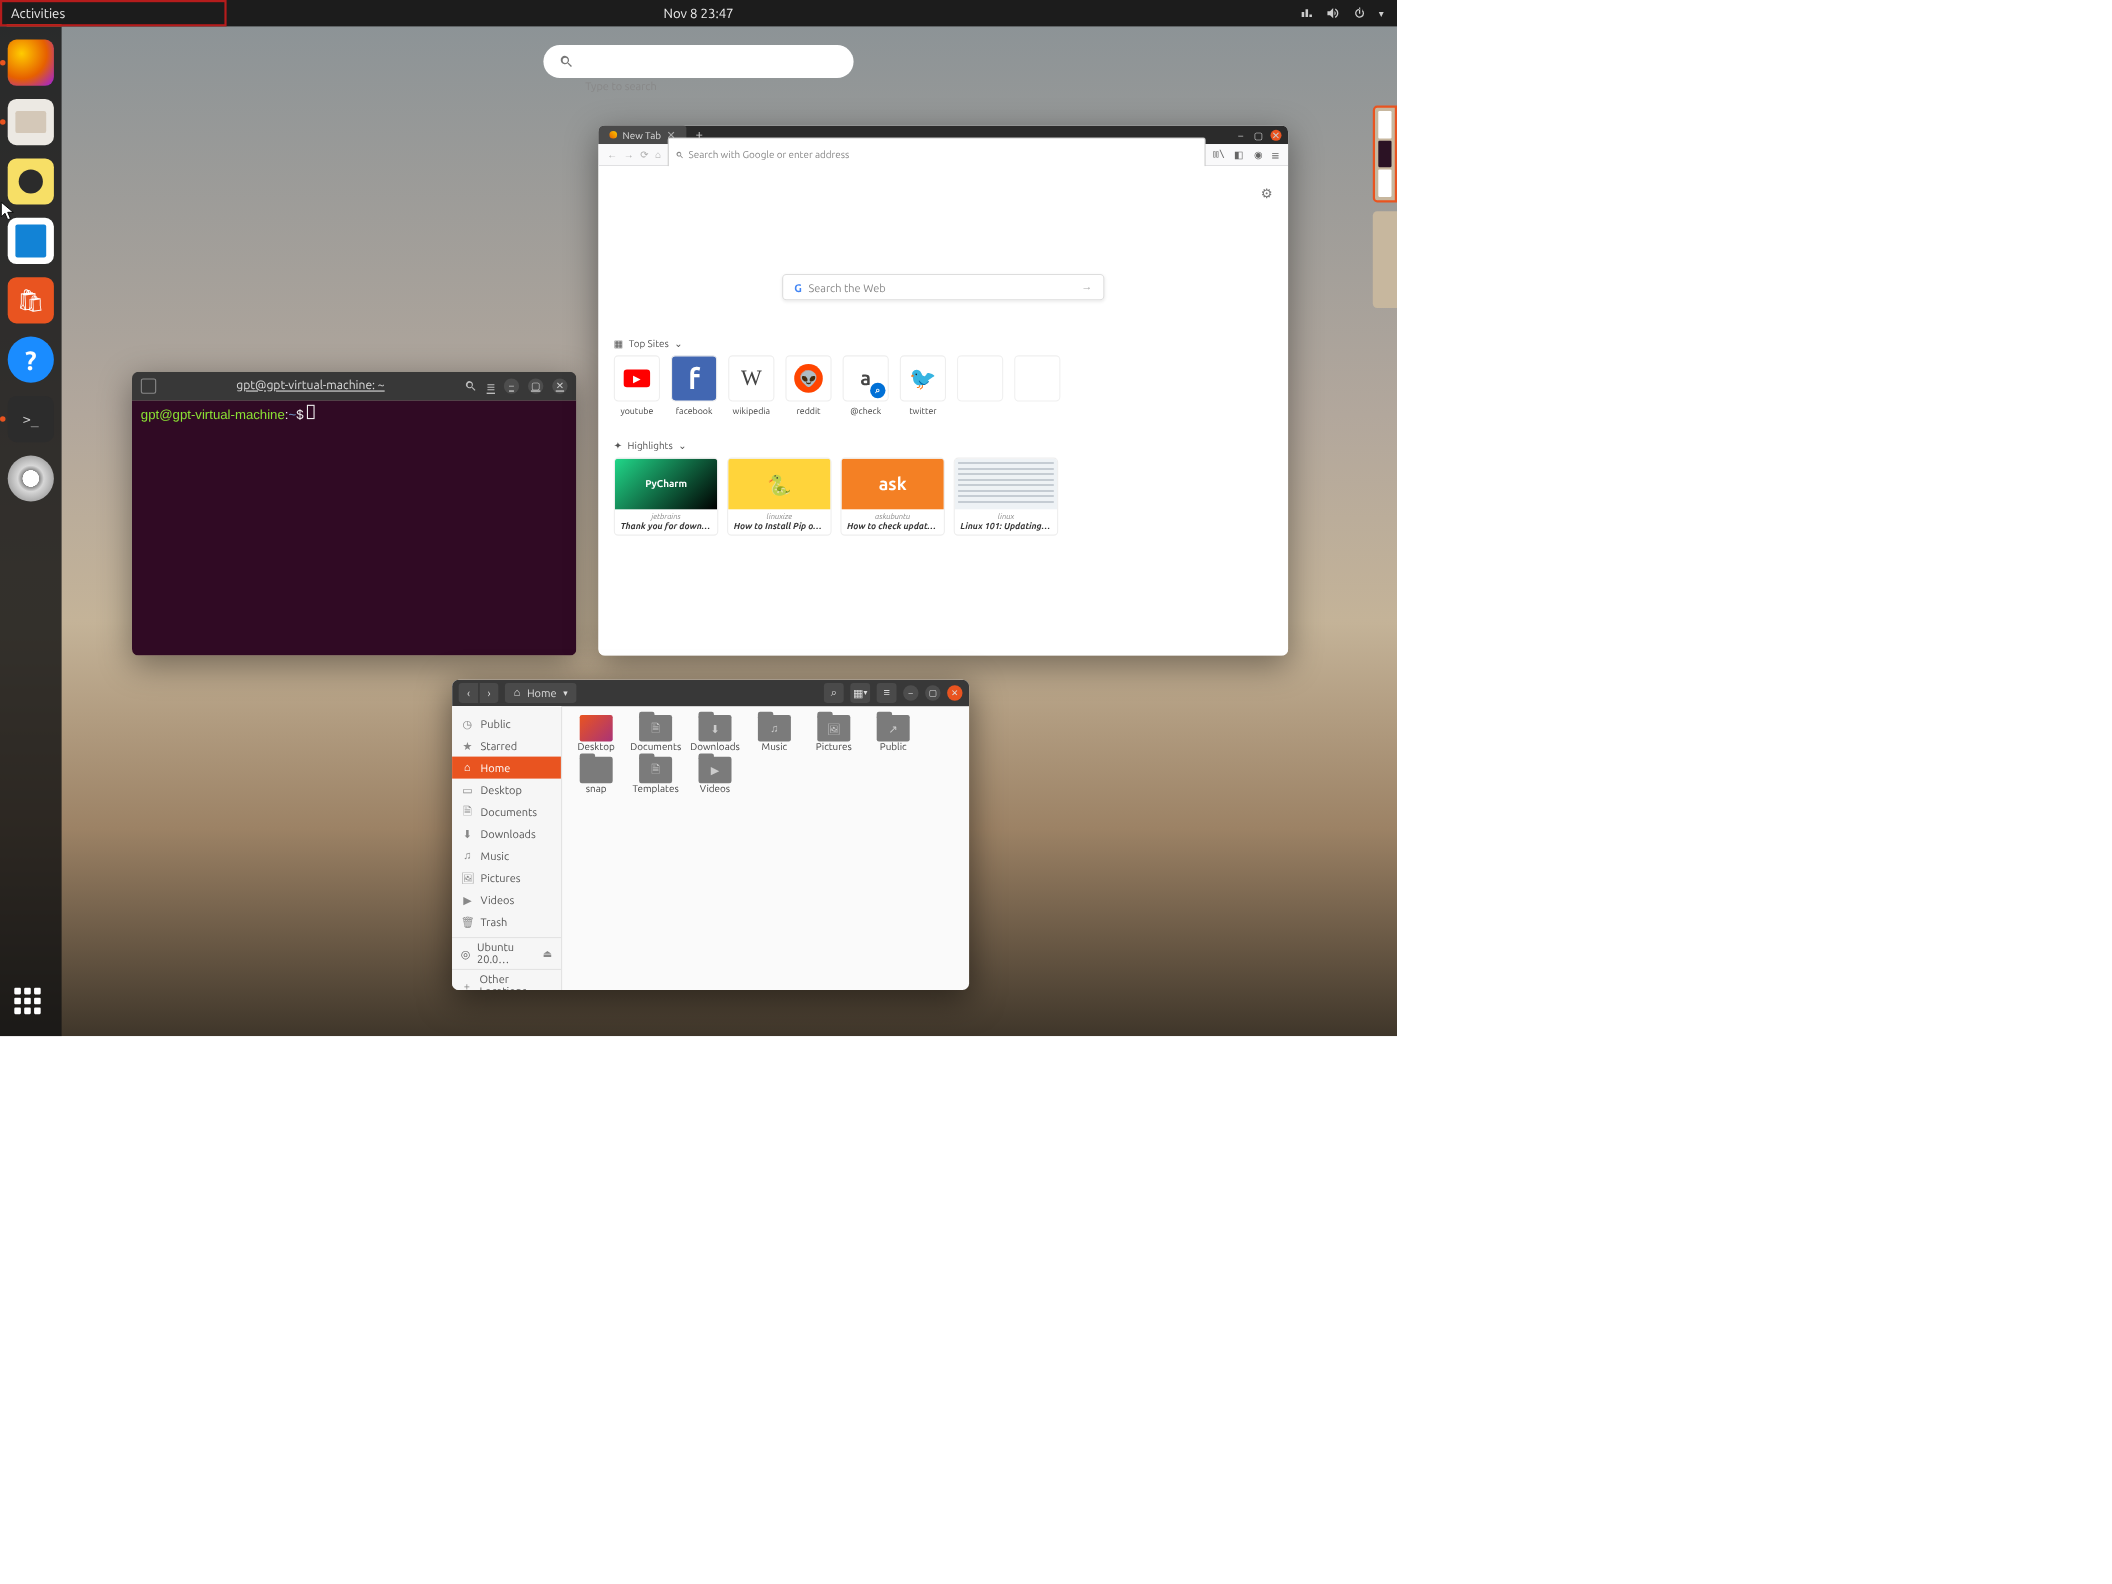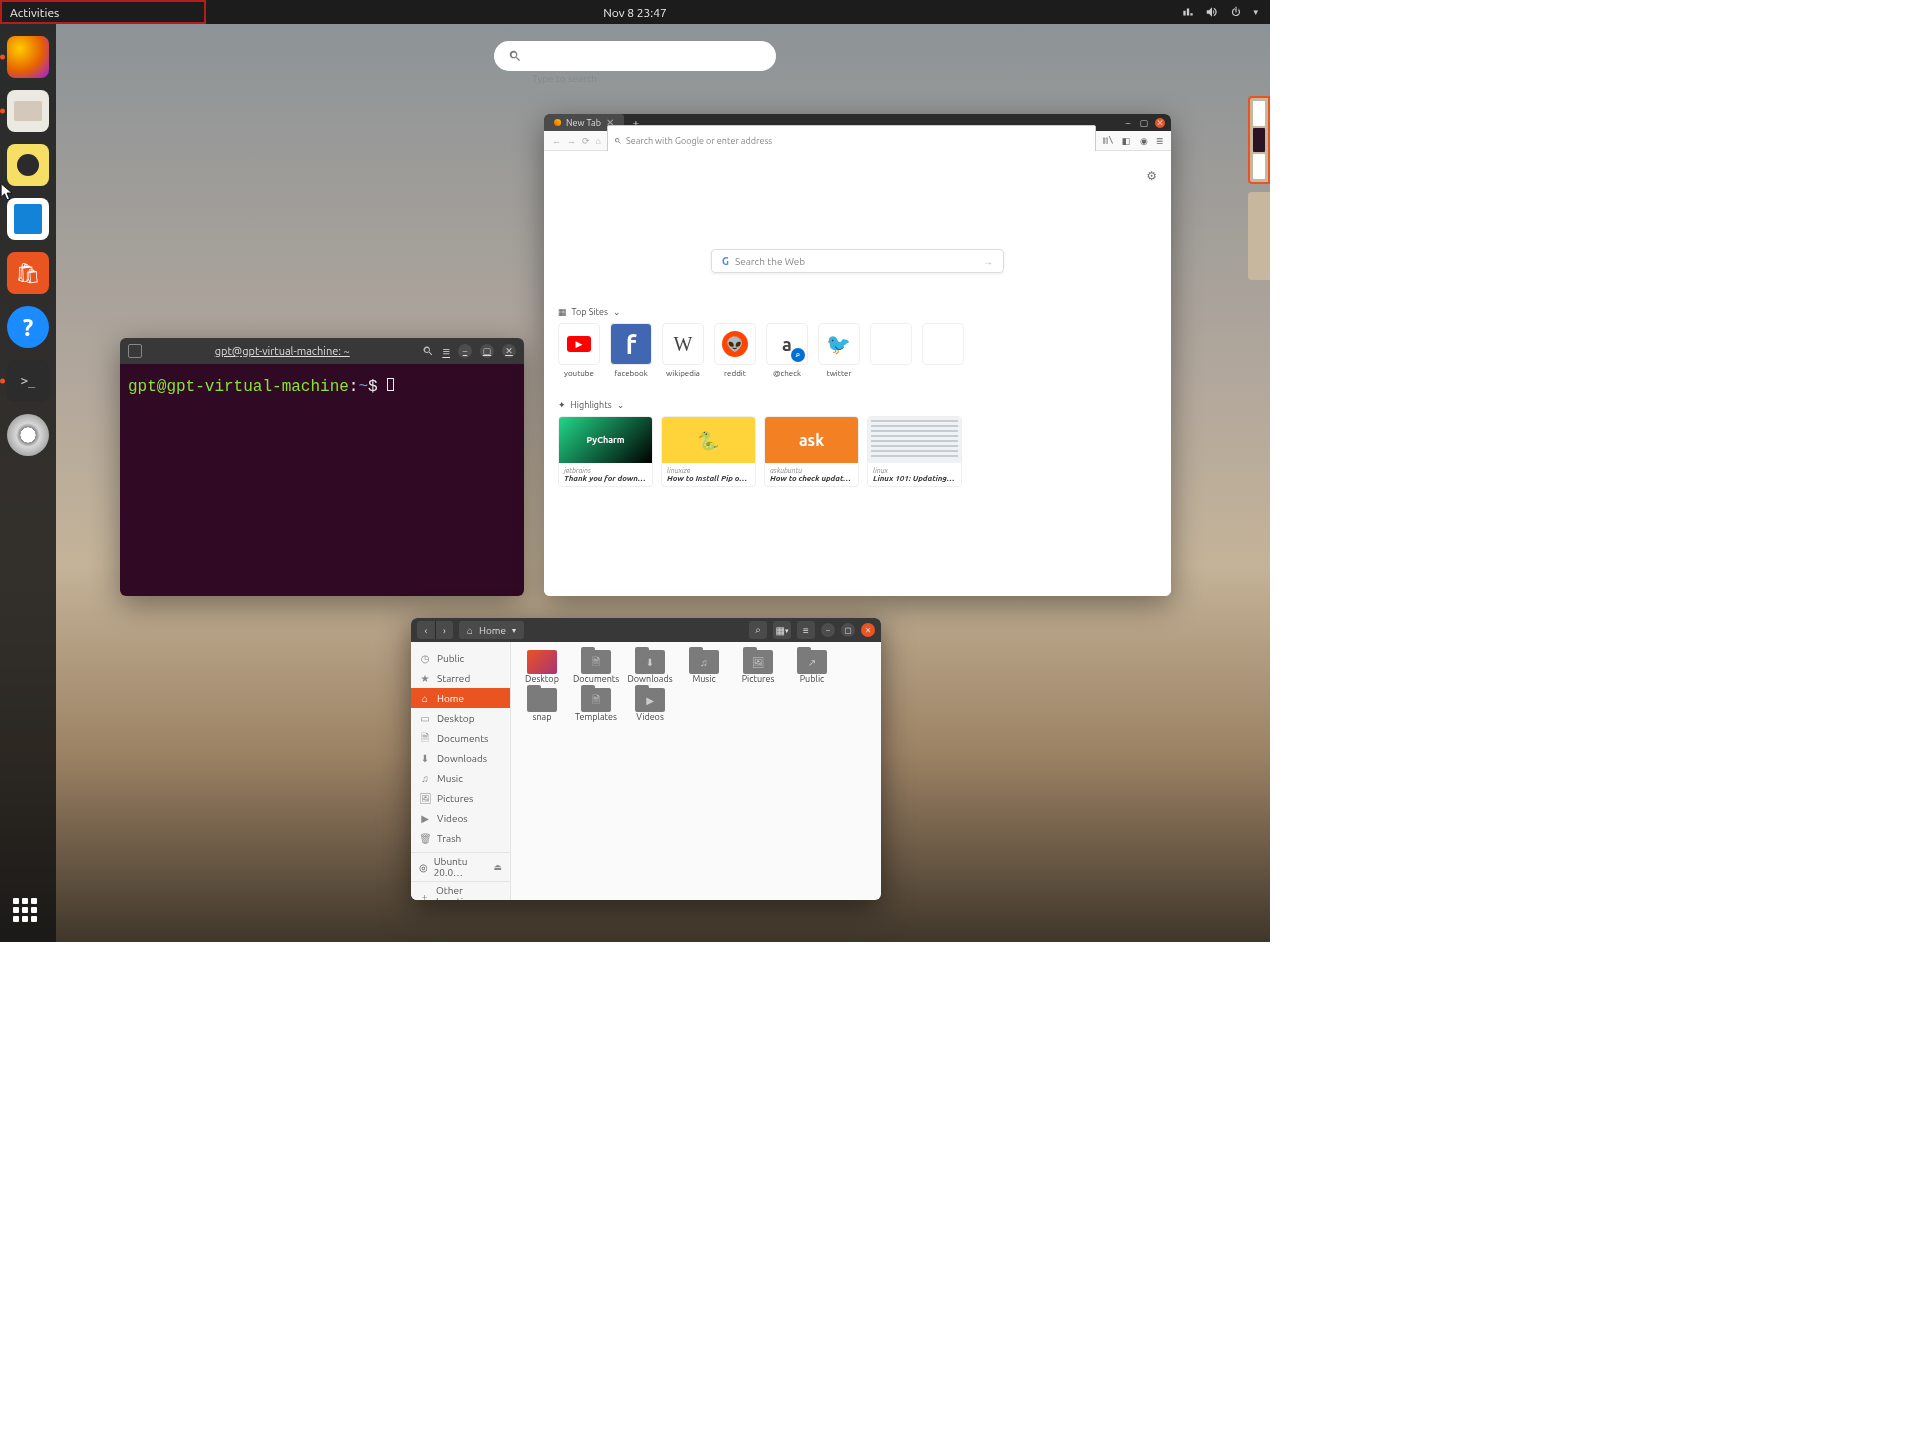--- a/index.html
+++ b/index.html
@@ -158,23 +158,23 @@
   font-size: 9px;
   color: #ccc;
   cursor: pointer;
 }
 
 
 .terminal-window { left: 120px; top: 338px; width: 404px; height: 258px; }
 .terminal-body {
   height: calc(100% - 26px);
   background: #300a24;
-  padding: 14px 8px;
-  font-family: Liberation Mono, monospace;
-  font-size: 16px;
+  padding: 4px 8px;
+  font-family: Liberation Sans, sans-serif;
+  font-size: 12px;
 }
 .term-prompt { color: #8ae234; }
 .term-colon { color: #eee; }
 .term-path { color: #729fcf; }
 .term-dollar { color: #eee; }
 .term-cursor {
   display: inline-block;
   width: 7px;
   height: 13px;
   border: 1px solid #eee;
@@ -292,20 +292,21 @@
   background: #fff;
 }
 .tile-box.blank { border:1px solid #f0f0f0; }
 .tile span.lbl { display:block; margin-top:4px; }
 .hl-card {
   width: 95px;
   border: 1px solid #eee;
   border-radius: 4px;
   overflow: hidden;
   background: #fff;
+  text-align: center;
 }
 .hl-img { height: 46px; }
 .hl-meta { padding: 3px 5px; font-size: 8px; font-style: italic; }
 .hl-src { color: #888; font-size: 7px; }
 .hl-title { color: #333; font-weight: 600; white-space: nowrap; overflow:hidden; text-overflow:ellipsis; }
 .hl-row { display: flex; gap: 8px; margin-top: 6px; }
 
 
 .files-window {
   left: 411px;

